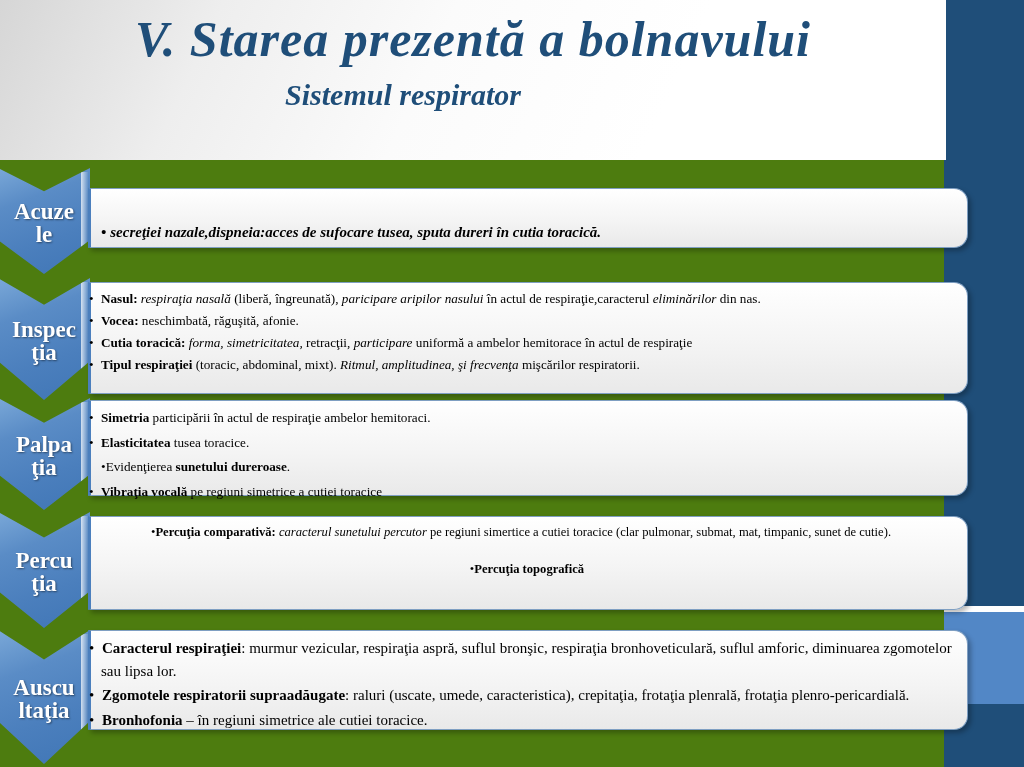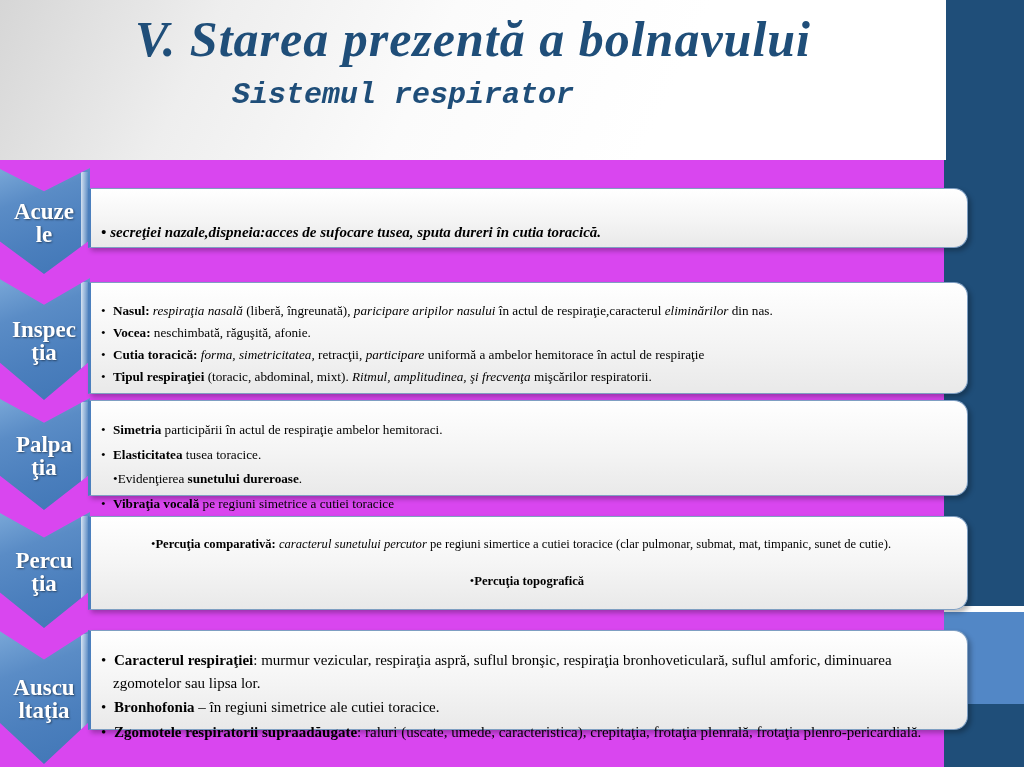--- a/index.html
+++ b/index.html
@@ -5,21 +5,21 @@
   html, body {
     margin: 0;
     padding: 0;
     background: #ffffff;
   }
   #slide {
     position: relative;
     width: 1024px;
     height: 767px;
     overflow: hidden;
-    background: #d946ef;
+    background: #4d7c0f;
     font-family: "Liberation Serif", serif;
   }
 
   
   .right-band {
     position: absolute;
     top: 0;
     right: 0;
     width: 80px;
     height: 767px;
@@ -64,21 +64,21 @@
     letter-spacing: 1px;
     color: #1f4e79;
     white-space: nowrap;
   }
   .title-sub {
     position: absolute;
     top: 78px;
     left: 0;
     width: 806px;
     text-align: center;
-    font-family: Liberation Mono, monospace;
+    font-family: Liberation Serif, serif;
     font-style: italic;
     font-weight: bold;
     font-size: 30px;
     color: #1f4e79;
   }
 
   
   .chev {
     position: absolute;
     left: -2px;
@@ -121,21 +121,21 @@
     border-left: 3px solid #4b7fbd;
     border-top-right-radius: 14px;
     border-bottom-right-radius: 14px;
     box-shadow: 3px 3px 5px rgba(0,0,0,0.28);
     box-sizing: border-box;
     padding: 6px 14px 6px 10px;
     color: #000000;
     font-family: "Liberation Serif", serif;
   }
   .box ul {
-    margin: 12px;
+    margin: 0;
     padding: 0;
     list-style: none;
   }
   .box li {
     margin: 0 0 2px 0;
     padding: 0;
   }
   .bullet { margin-right: 4px; }
   .b { font-weight: bold; }
   .i { font-style: italic; }
@@ -289,23 +289,23 @@
   </div>
 
   <div class="box" id="box-auscultatia">
     <ul>
       <li class="hang">
         <span class="bullet">•</span>
         <span class="b">Caracterul respiraţiei</span><span>: murmur vezicular, respiraţia aspră, suflul bronşic, respiraţia bronhoveticulară, suflul amforic, diminuarea zgomotelor sau lipsa lor.</span>
       </li>
       <li class="hang">
         <span class="bullet">•</span>
+        <span class="b">Zgomotele respiratorii supraadăugate</span><span>: raluri (uscate, umede, caracteristica), crepitaţia, frotaţia plenrală, frotaţia plenro-pericardială.</span>
+      </li>
+      <li class="hang">
+        <span class="bullet">•</span>
         <span class="b">Bronhofonia</span>
         <span>– în regiuni simetrice ale cutiei toracice.</span>
       </li>
-      <li class="hang">
-        <span class="bullet">•</span>
-        <span class="b">Zgomotele respiratorii supraadăugate</span><span>: raluri (uscate, umede, caracteristica), crepitaţia, frotaţia plenrală, frotaţia plenro-pericardială.</span>
-      </li>
     </ul>
   </div>
 
 </div>
 
 </body></html>

